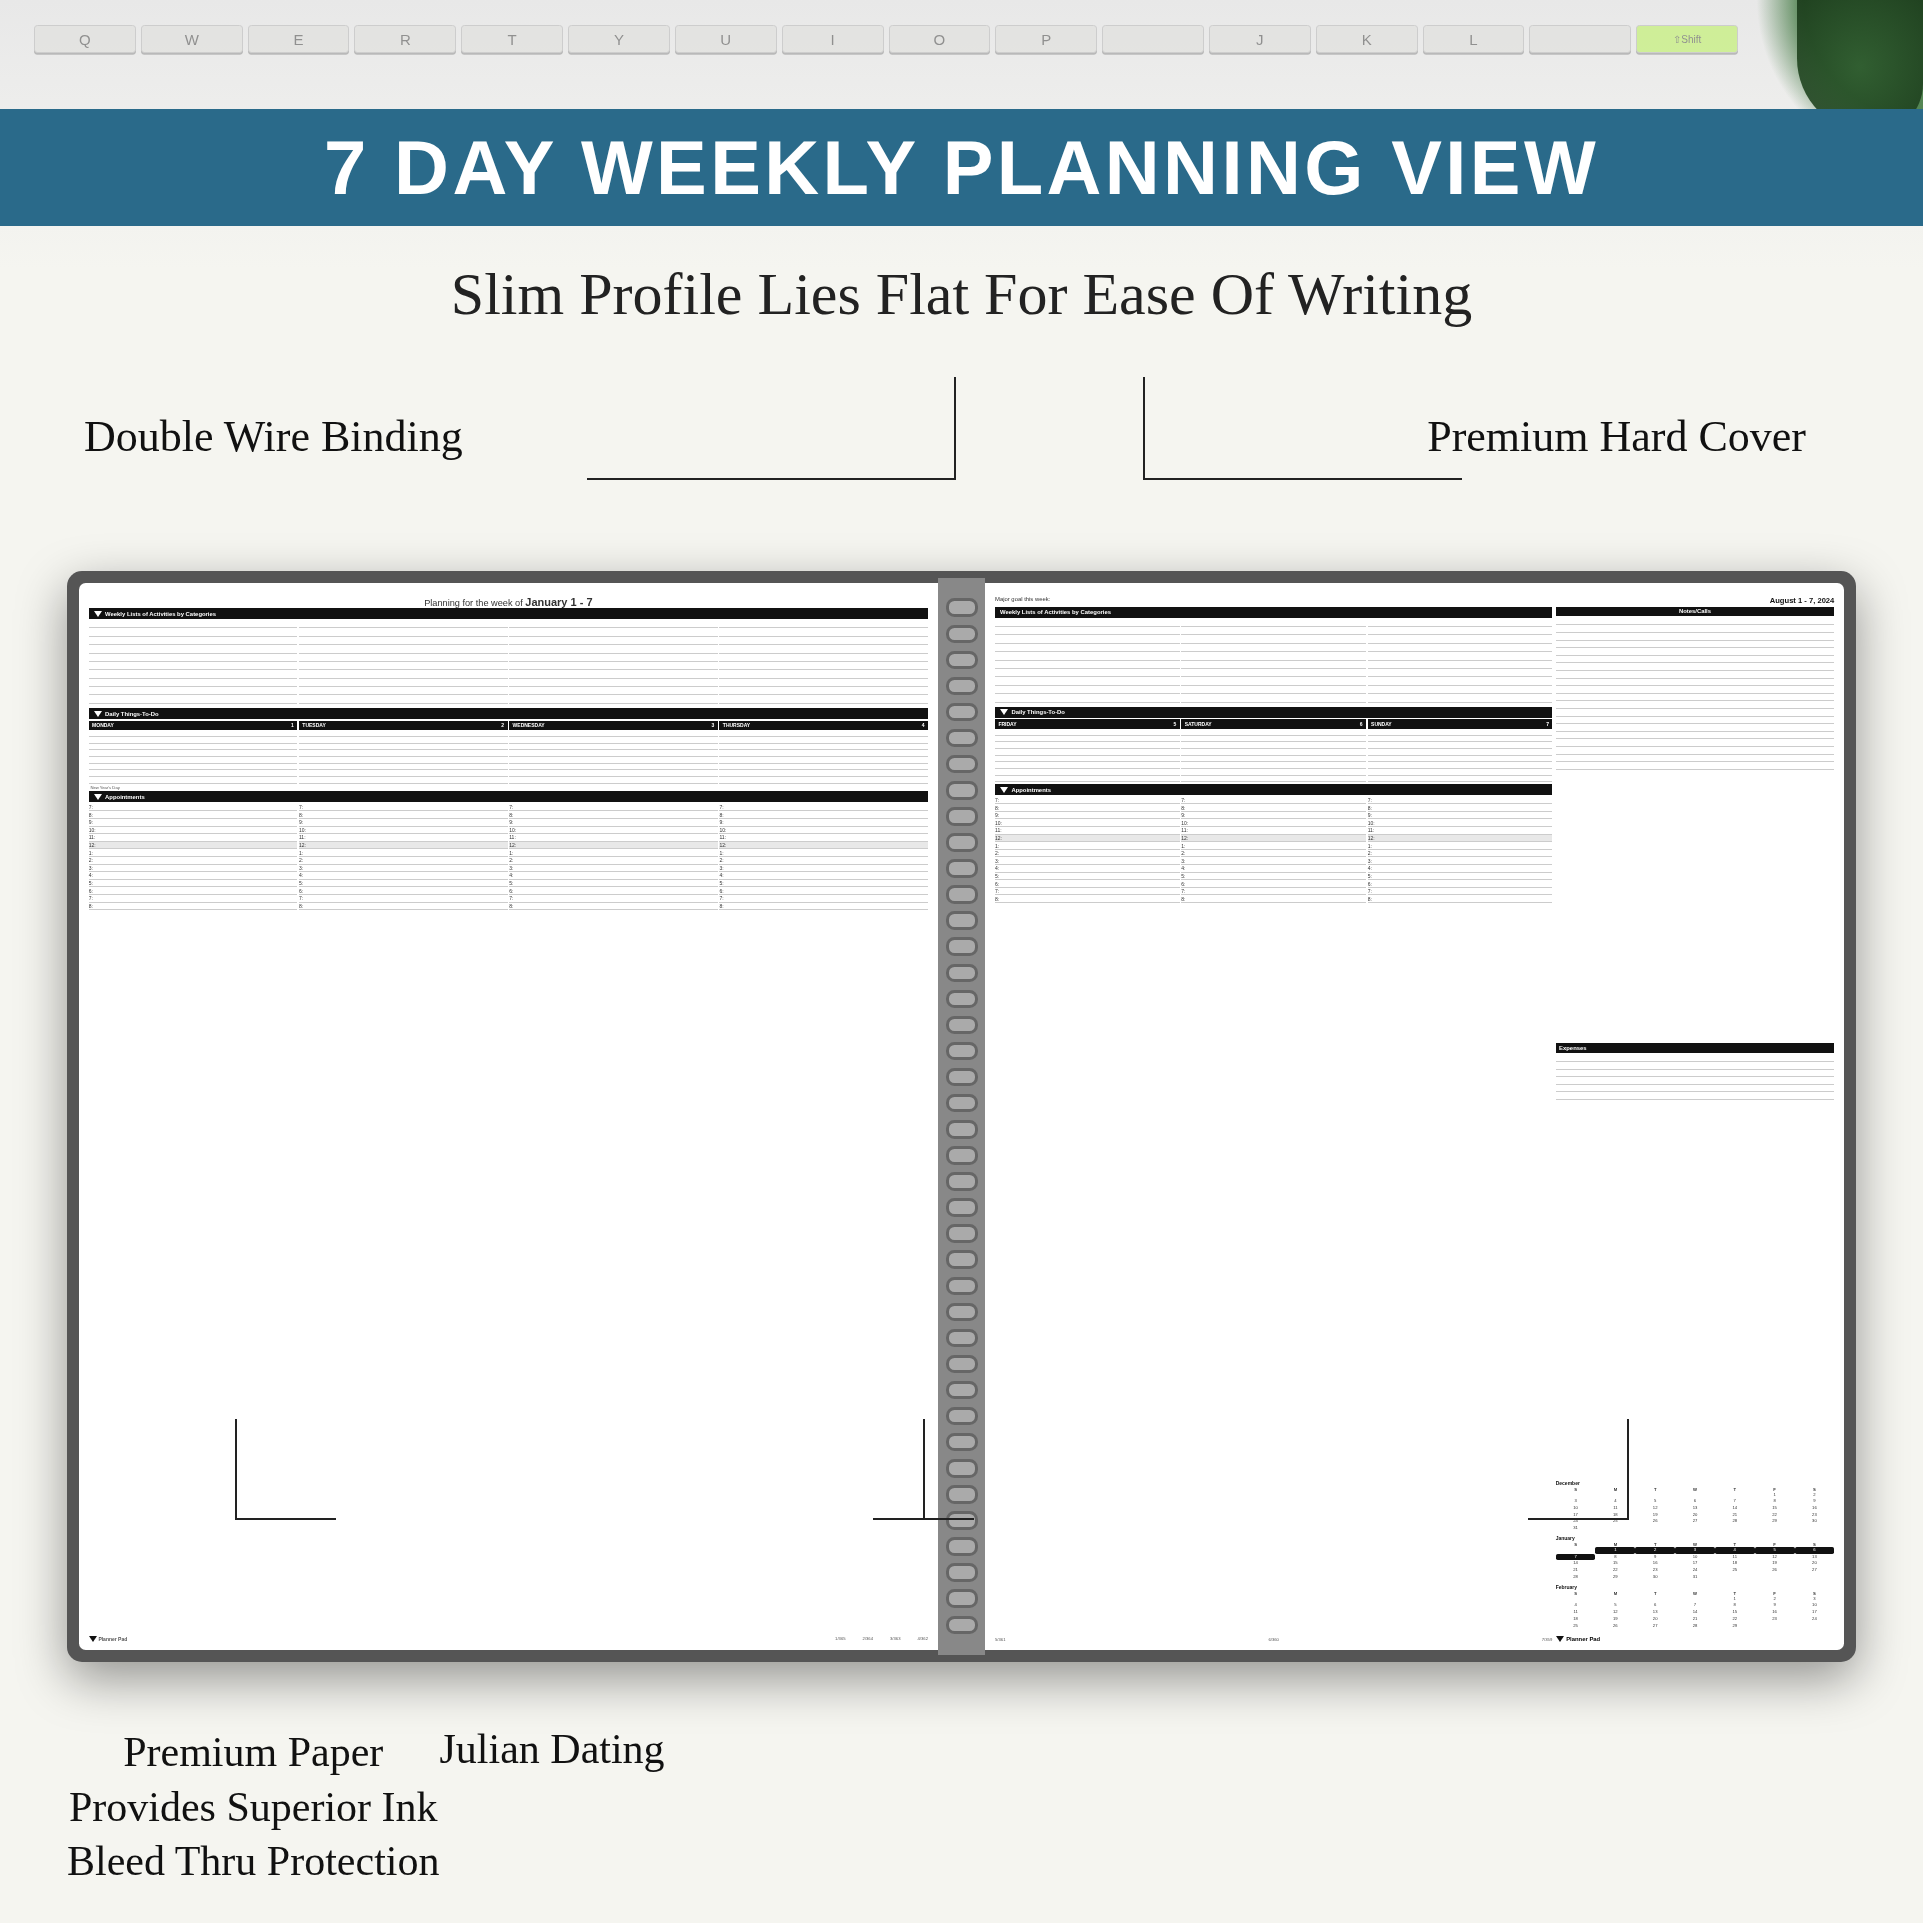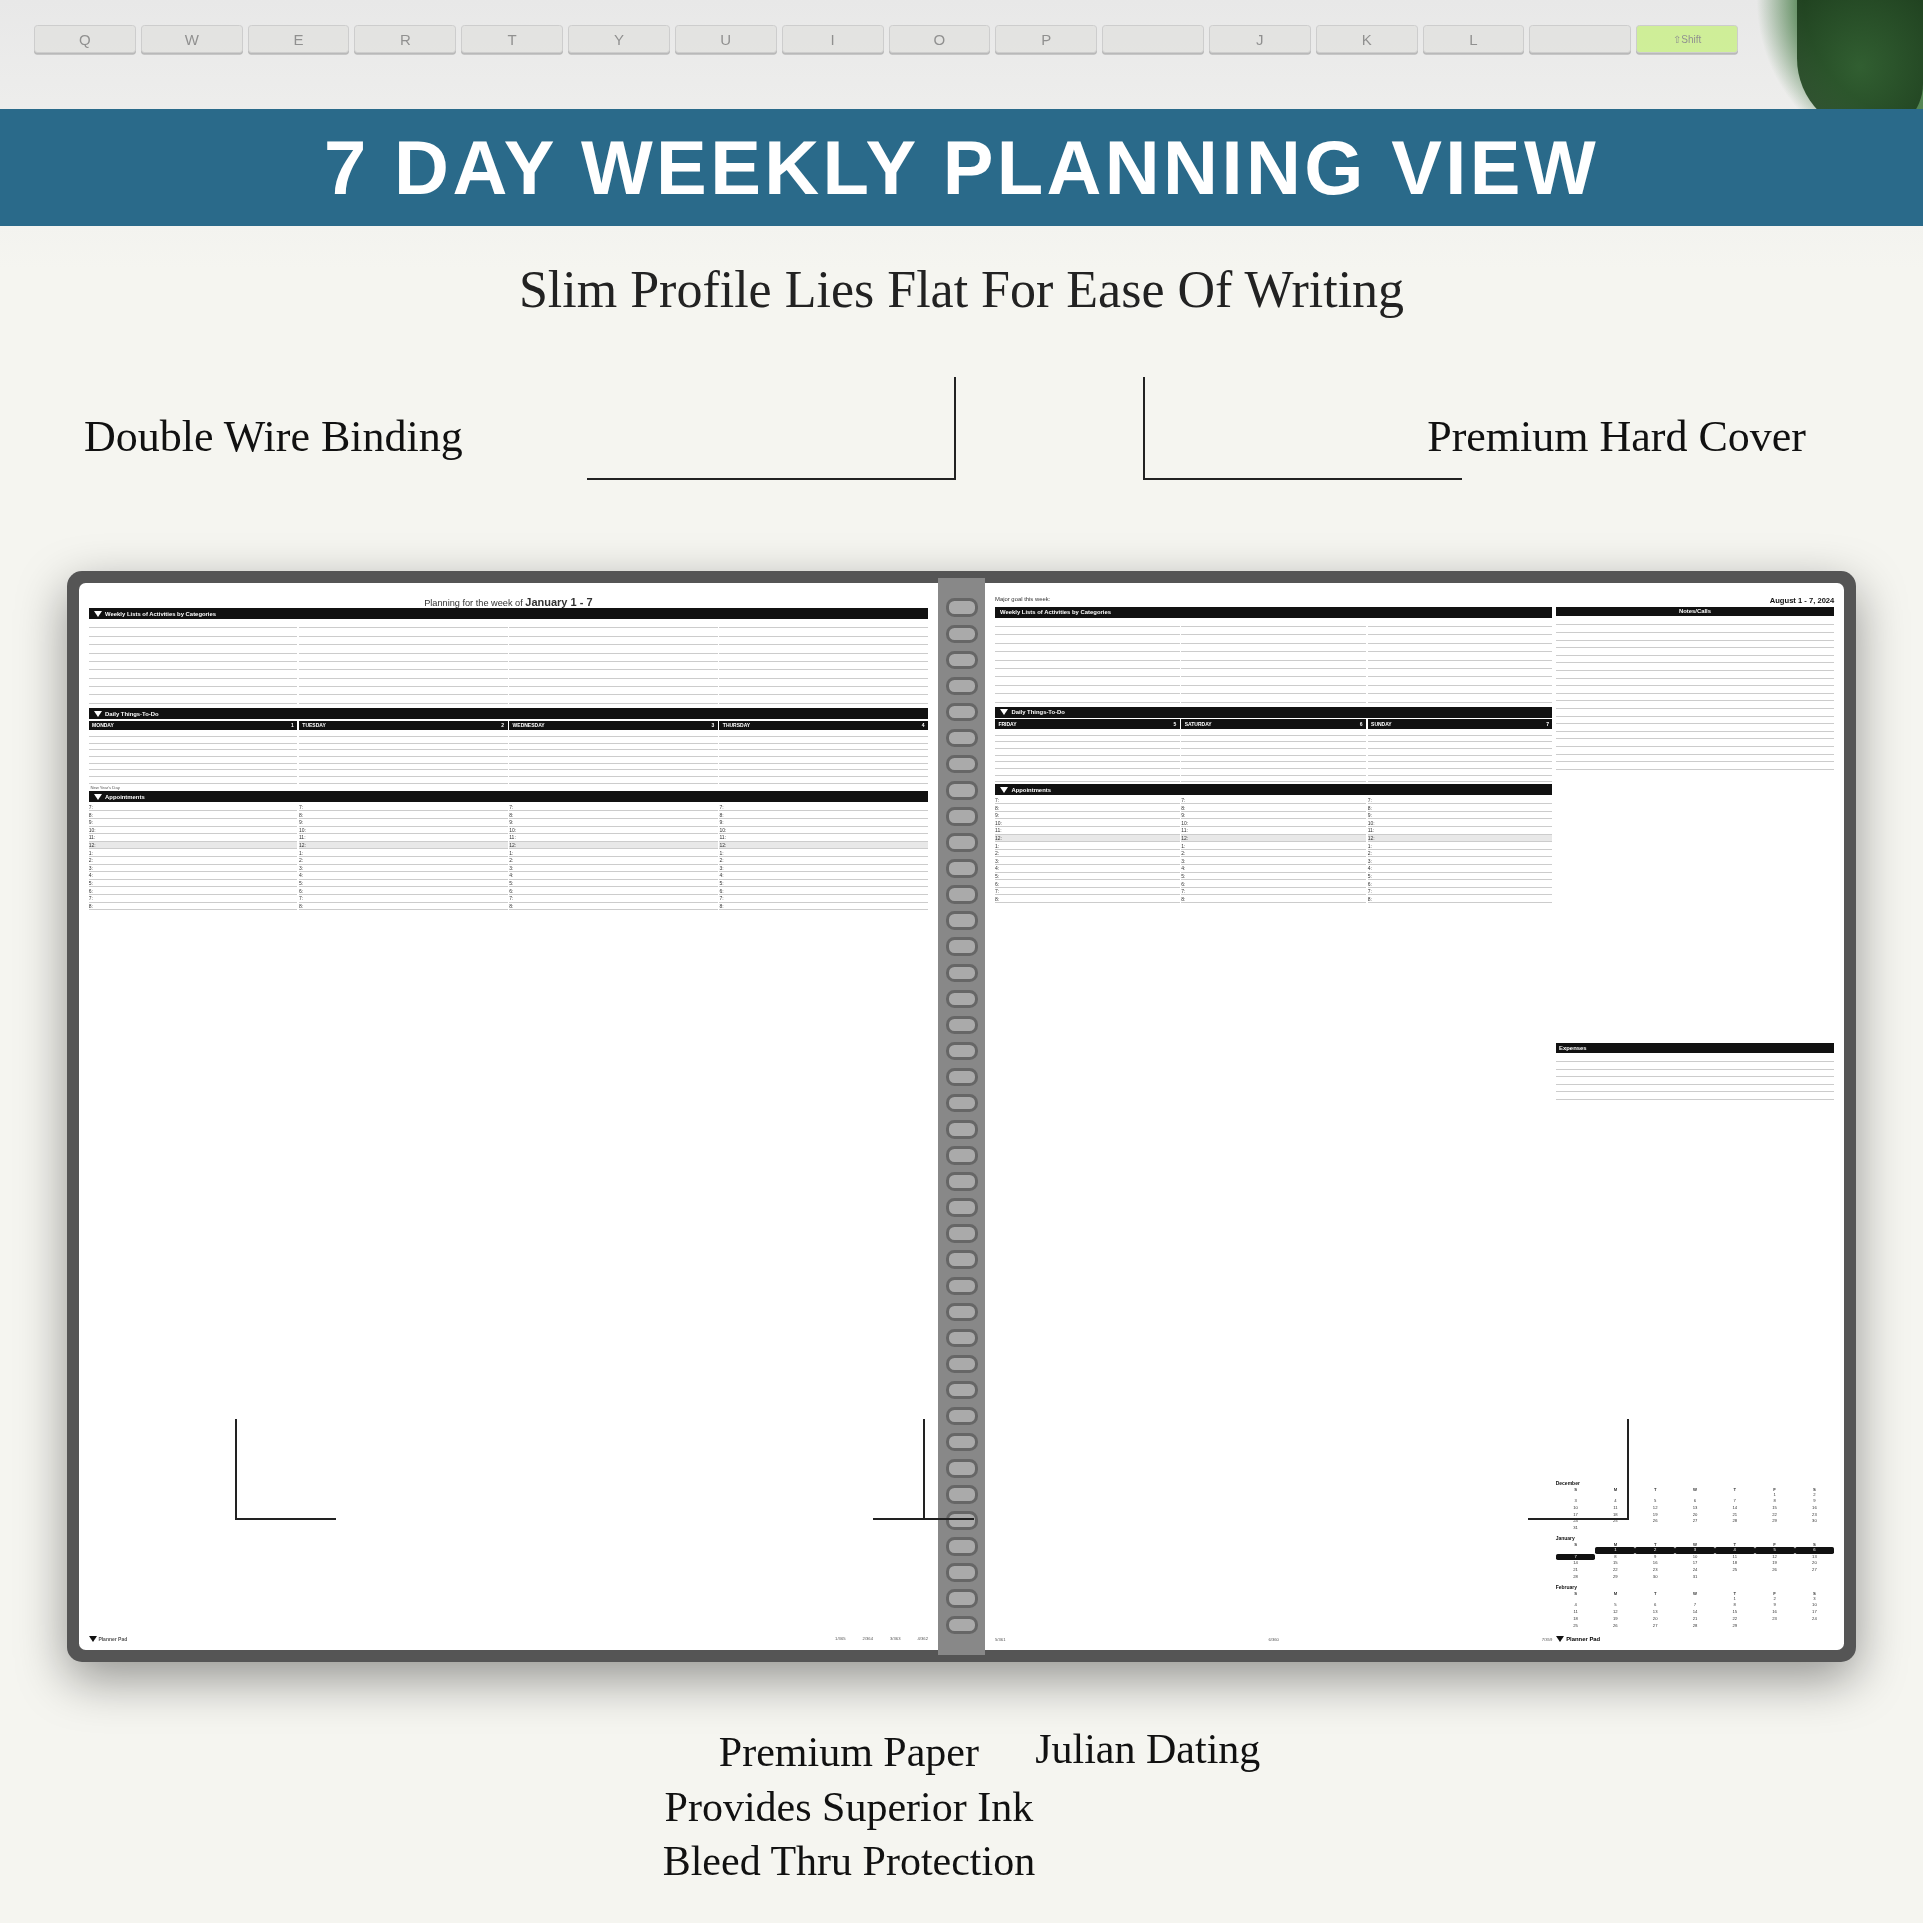--- a/index.html
+++ b/index.html
@@ -51,21 +51,21 @@
       letter-spacing: 3.4px;
       text-transform: uppercase;
     }
 
     
     .subtitle {
       position: absolute;
       top: 260px;
       left: 0; right: 0;
       text-align: center;
-      font-size: 52px;
+      font-size: 60px;
       color: #222;
       font-family: Georgia, serif;
     }
 
     
     .label-double-wire {
       position: absolute;
       top: 411px;
       left: 84px;
       font-size: 44px;
@@ -420,21 +420,21 @@
       display: flex;
       flex-direction: column;
     }
 
     
     .bottom-labels {
       position: absolute;
       bottom: 34px;
       left: 0; right: 0;
       display: flex;
-      justify-content: center;
+      justify-content: flex-start;
       padding: 0 67px;
     }
     .bottom-label {
       font-size: 42px;
       color: #111;
       font-family: Georgia, serif;
       text-align: center;
       max-width: 420px;
       line-height: 1.3;
     }

